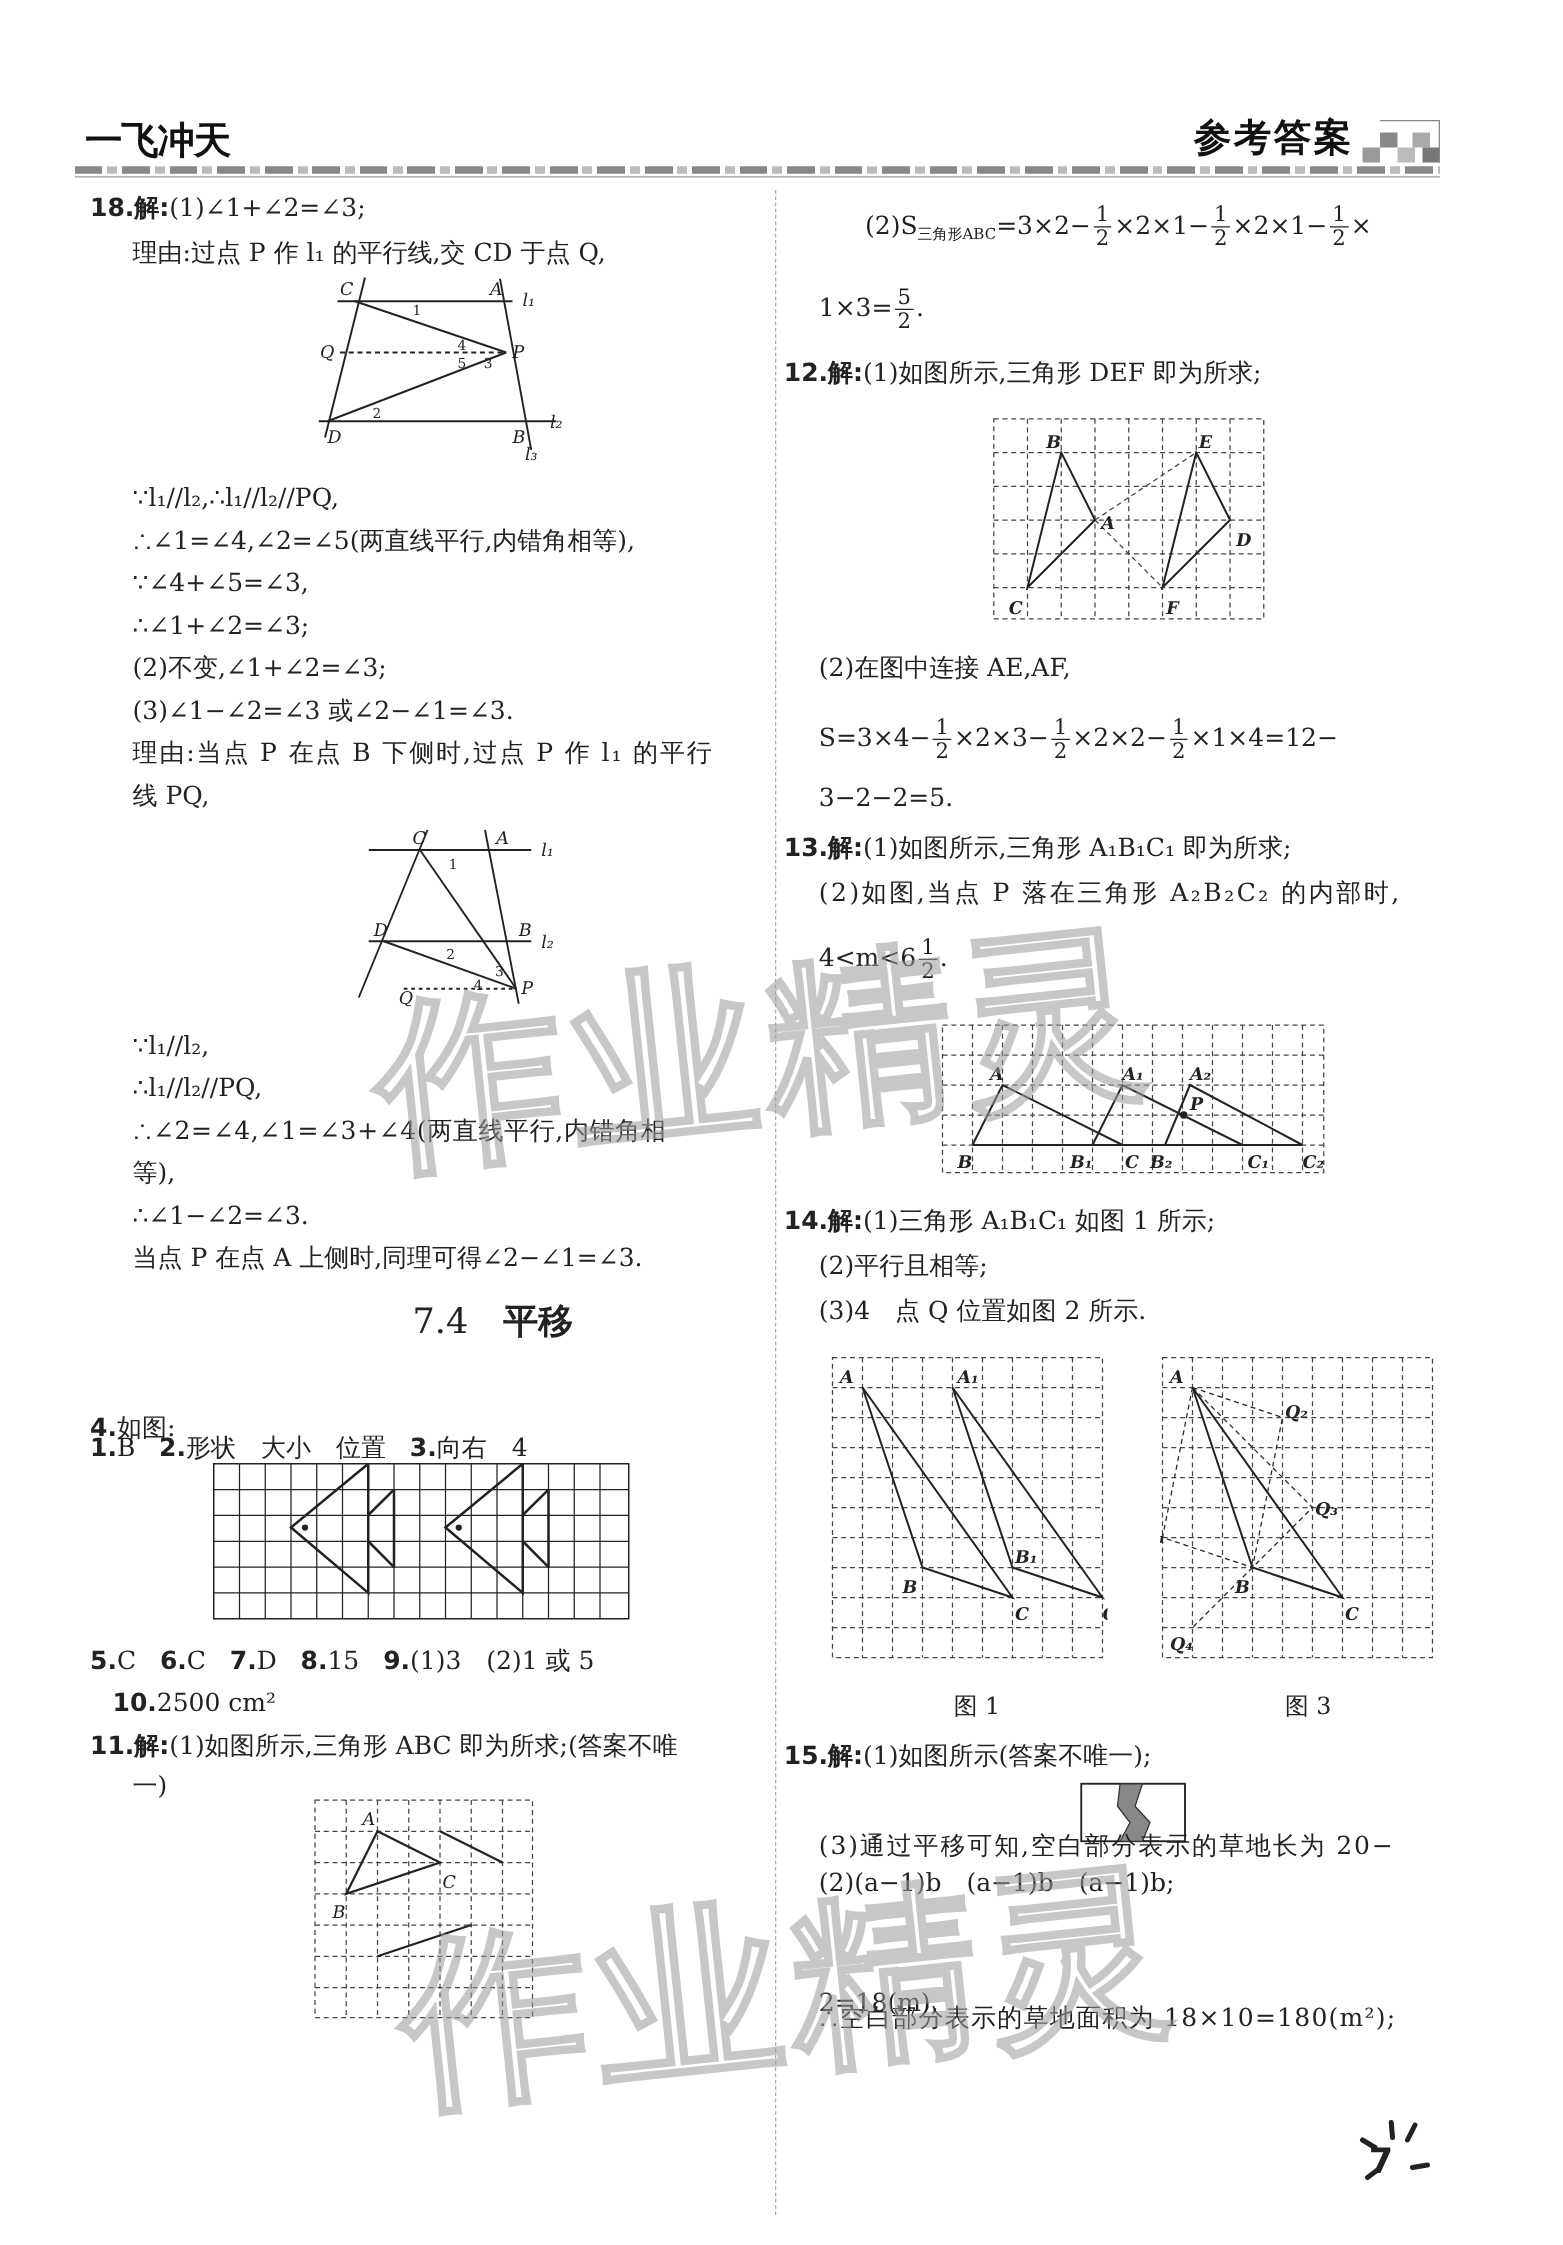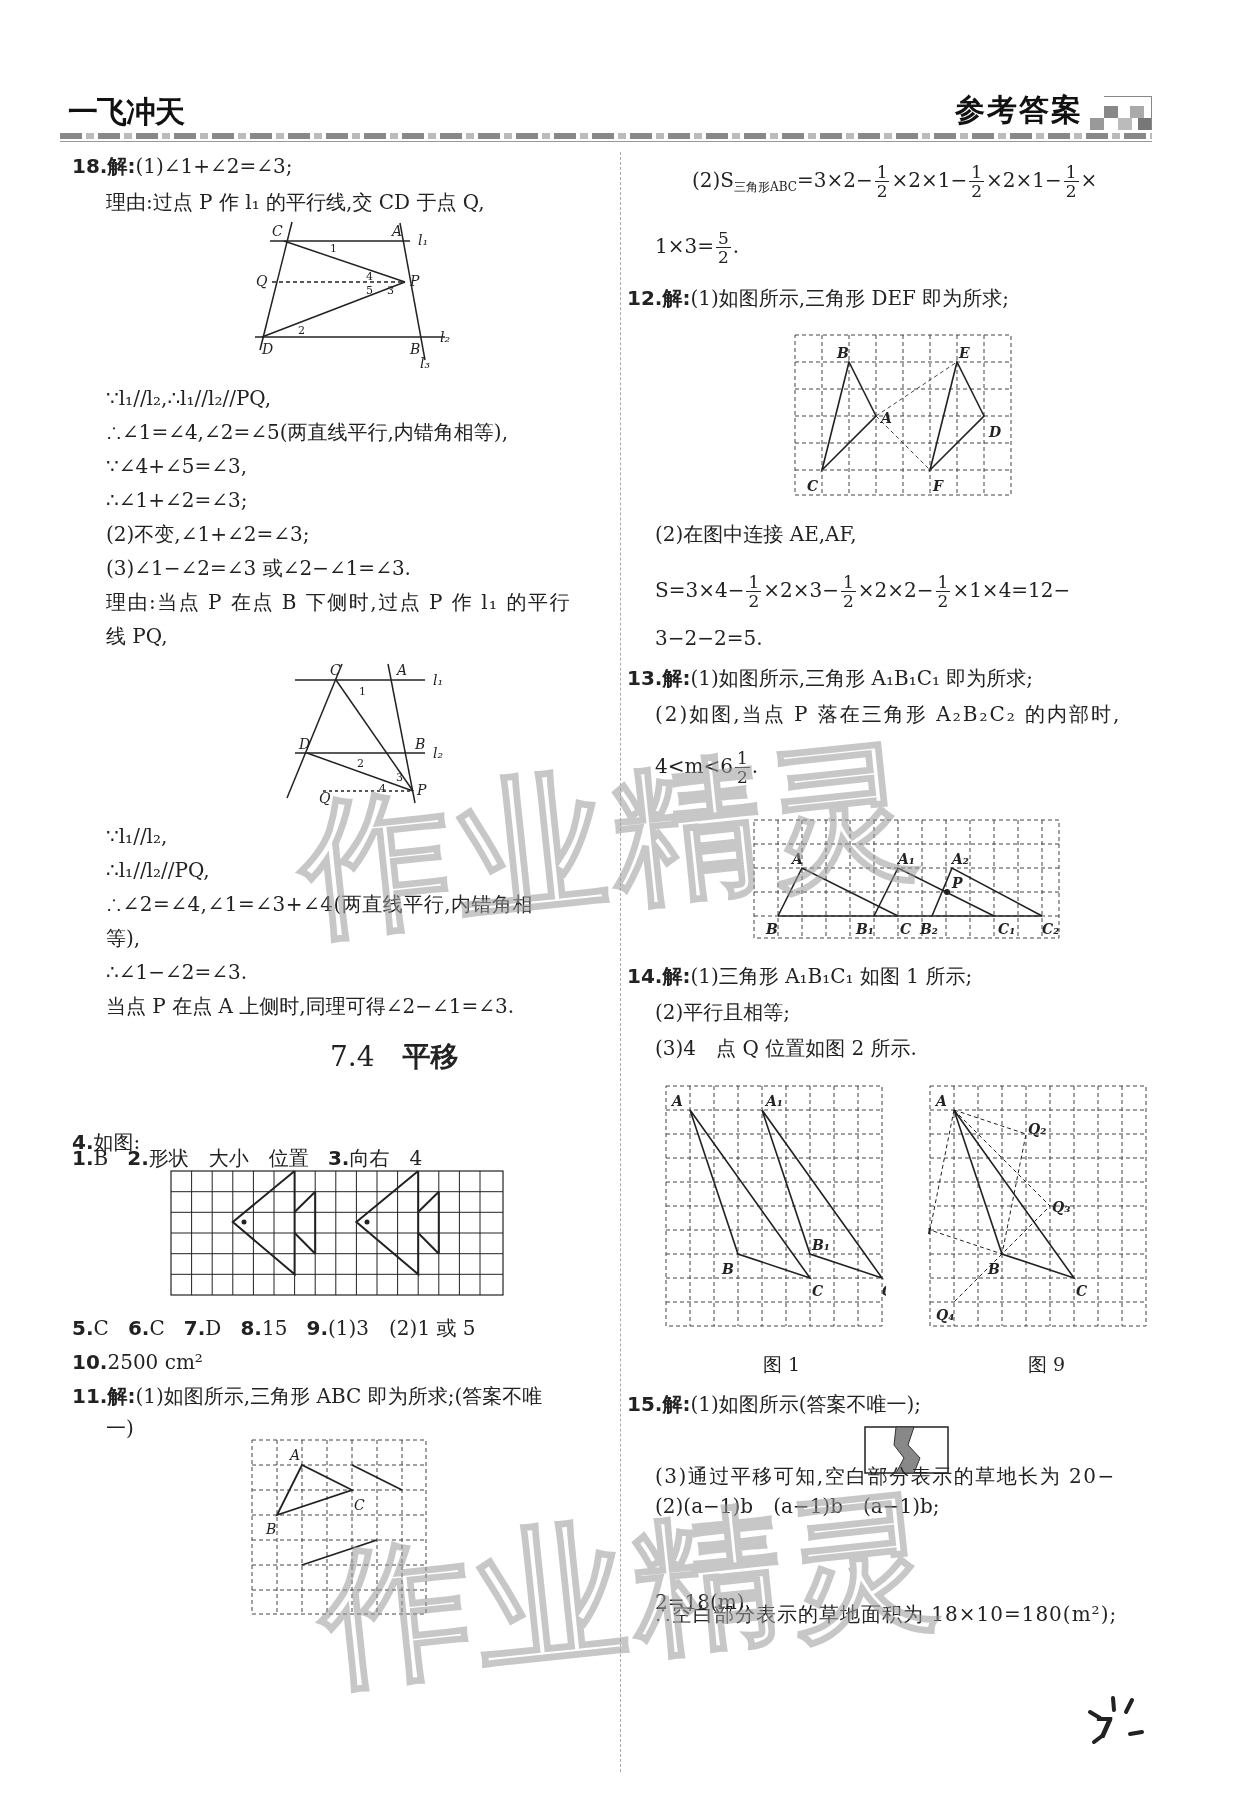--- a/index.html
+++ b/index.html
@@ -181,21 +181,21 @@
     <circle cx="197" cy="52" r="2.5" fill="#222"></circle>
 </svg>
 
 <div class="line" style="left:72px;top:1314px;">
   <span class="num">5.</span><span>C</span>&nbsp;&nbsp;
   <span class="num">6.</span><span>C</span>&nbsp;&nbsp;
   <span class="num">7.</span><span>D</span>&nbsp;&nbsp;
   <span class="num">8.</span><span>15</span>&nbsp;&nbsp;
   <span class="num">9.</span><span>(1)3　(2)1 或 5</span>
 </div>
-<div class="line" style="left:72px;top:1348px;text-align:center;">
+<div class="line" style="left:90px;top:1348px;text-align:center;">
   <span class="num">10.</span><span>2500 cm²</span>
 </div>
 <div class="line" style="left:72px;top:1382px;">
   <span class="num">11.</span><span class="num">解:</span><span>(1)如图所示,三角形 ABC 即为所求;(答案不唯</span>
 </div>
 <div class="line" style="left:106px;top:1414px;">一)</div>
 
 <svg class="fig" style="left:250px;top:1438px" width="180" height="180" viewBox="0 0 180 180">
   <g stroke="#444" stroke-width="1" stroke-dasharray="4,3" fill="none">
     <rect x="2" y="2" width="174" height="174"></rect>
@@ -393,21 +393,21 @@
   <g font-family="DejaVu Serif, serif" font-size="14" font-style="italic" fill="#222" font-weight="bold">
     <text x="8" y="22">A</text>
     <text x="100" y="50">Q₂</text>
     <text x="124" y="128">Q₃</text>
     <text x="-14" y="150">Q₁</text>
     <text x="60" y="190">B</text>
     <text x="148" y="212">C</text>
     <text x="8" y="236">Q₄</text>
   </g>
 </svg>
-<div class="fig-label" style="left:1028px;top:1352px">图 9</div>
+<div class="fig-label" style="left:1028px;top:1352px">图 3</div>
 
 <div class="line" style="left:627px;top:1390px;">
   <span class="num">15.</span><span class="num">解:</span><span>(1)如图所示(答案不唯一);</span>
 </div>
 
 <svg class="fig" style="left:864px;top:1425px" width="86" height="50" viewBox="0 0 86 50">
   <rect x="1" y="2" width="83" height="46" fill="#fff" stroke="#222" stroke-width="1.5"></rect>
   <polygon points="32,2 50,2 44,20 56,33 50,48 32,48 40,33 30,20" fill="#888" stroke="#333" stroke-width="1"></polygon>
 </svg>
 

